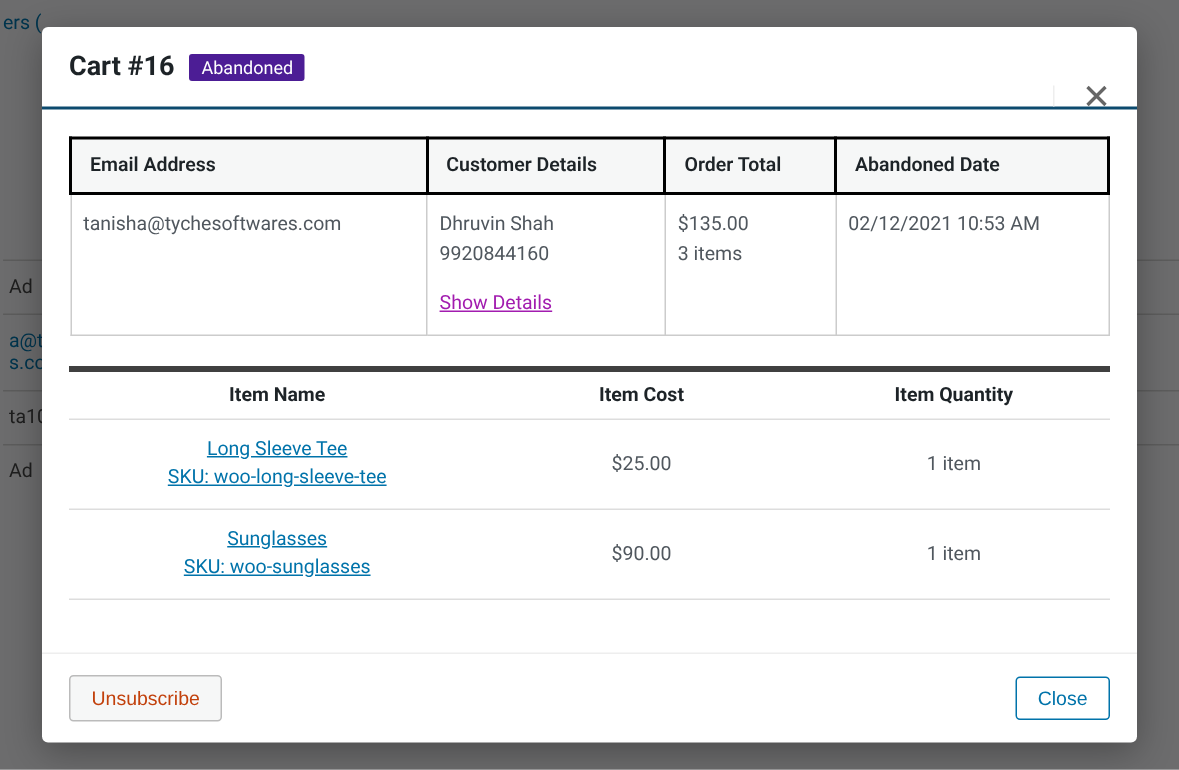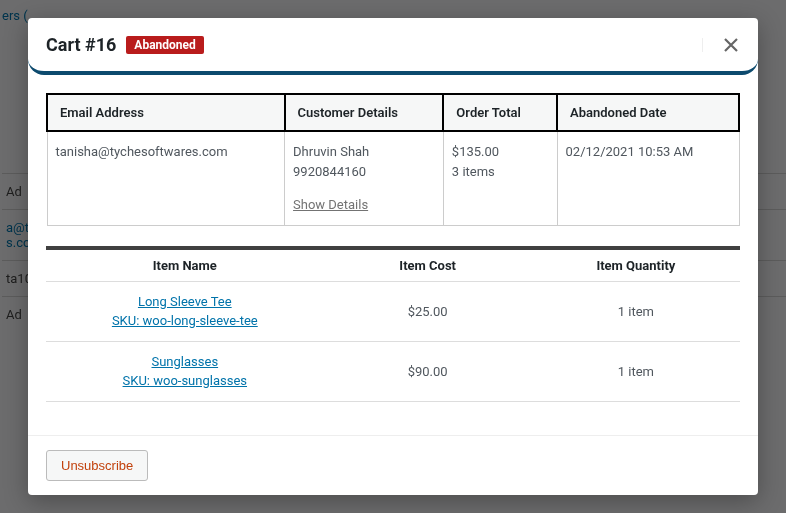--- a/index.html
+++ b/index.html
@@ -41,41 +41,40 @@
       right: 28px;
       bottom: 18px;
       background: #fff;
       border-radius: 4px;
       box-shadow: 0 6px 24px rgba(0,0,0,0.3);
       display: flex;
       flex-direction: column;
     }
     .modal-header {
       display: flex;
-      align-items: center;
-      border-bottom: 4px solid #0c4a6e;
-      border-radius: 16px;
+      align-items: flex-end;
+      border-bottom: 2px solid #0c4a6e;
     }
     .modal-title-area {
       flex: 1;
       padding: 16px 18px;
       display: flex;
       align-items: center;
       gap: 10px;
     }
     .modal-title {
       font-size: 18px;
       font-weight: 700;
       color: #1d2327;
     }
     .badge {
-      background: #b91c1c;
+      background: #4c1d95;
       color: #fff;
       font-size: 12px;
-      font-weight: 700;
+      font-weight: 400;
       padding: 2px 8px;
       border-radius: 2px;
     }
     .close-btn {
       width: 56px;
       border-left: 1px solid #eee;
       display: flex;
       align-items: center;
       justify-content: center;
       cursor: pointer;
@@ -103,21 +102,21 @@
       color: #1d2327;
     }
     .info-table td {
       padding: 10px 8px;
       border: 1px solid #ccc;
       vertical-align: top;
       color: #50575e;
       line-height: 1.5;
     }
     .show-details {
-      color: #737373;
+      color: #a21caf;
       text-decoration: underline;
       margin-top: 14px;
       display: inline-block;
       cursor: pointer;
     }
     .items-table {
       width: 100%;
       border-collapse: collapse;
       font-size: 13px;
     }
@@ -264,14 +263,15 @@
           </td>
           <td>$90.00</td>
           <td>1 item</td>
         </tr>
       </tbody>
     </table>
   </div>
 
   <div class="modal-footer">
     <button class="btn-secondary">Unsubscribe</button>
+    <button class="btn-close">Close</button>
   </div>
 </div>
 
 </body></html>

